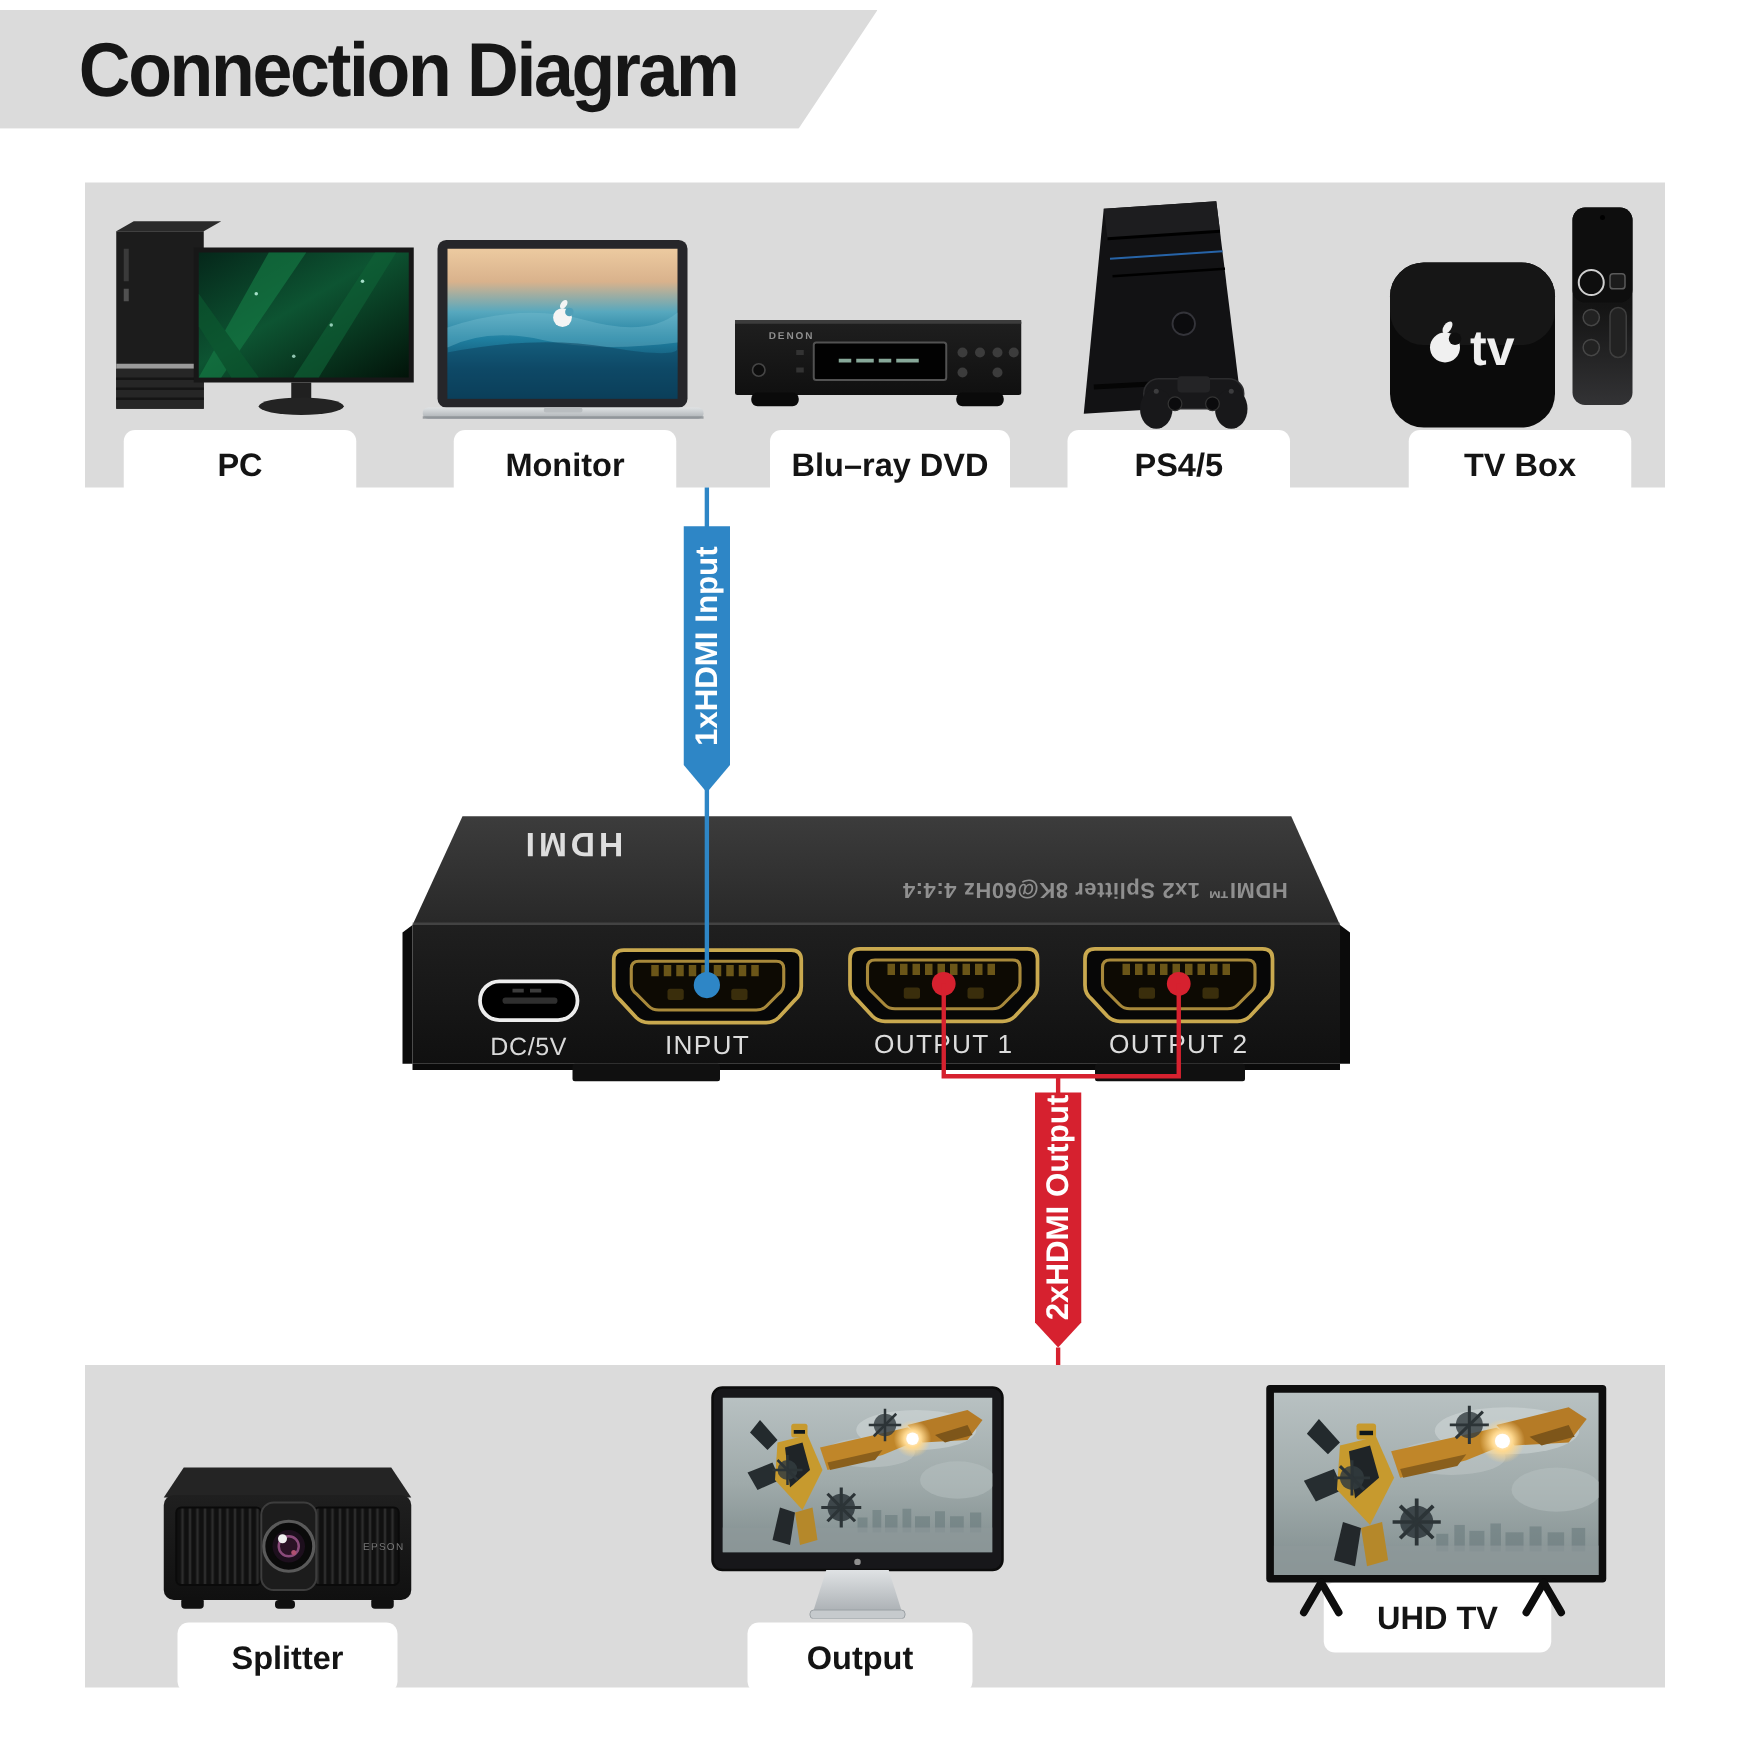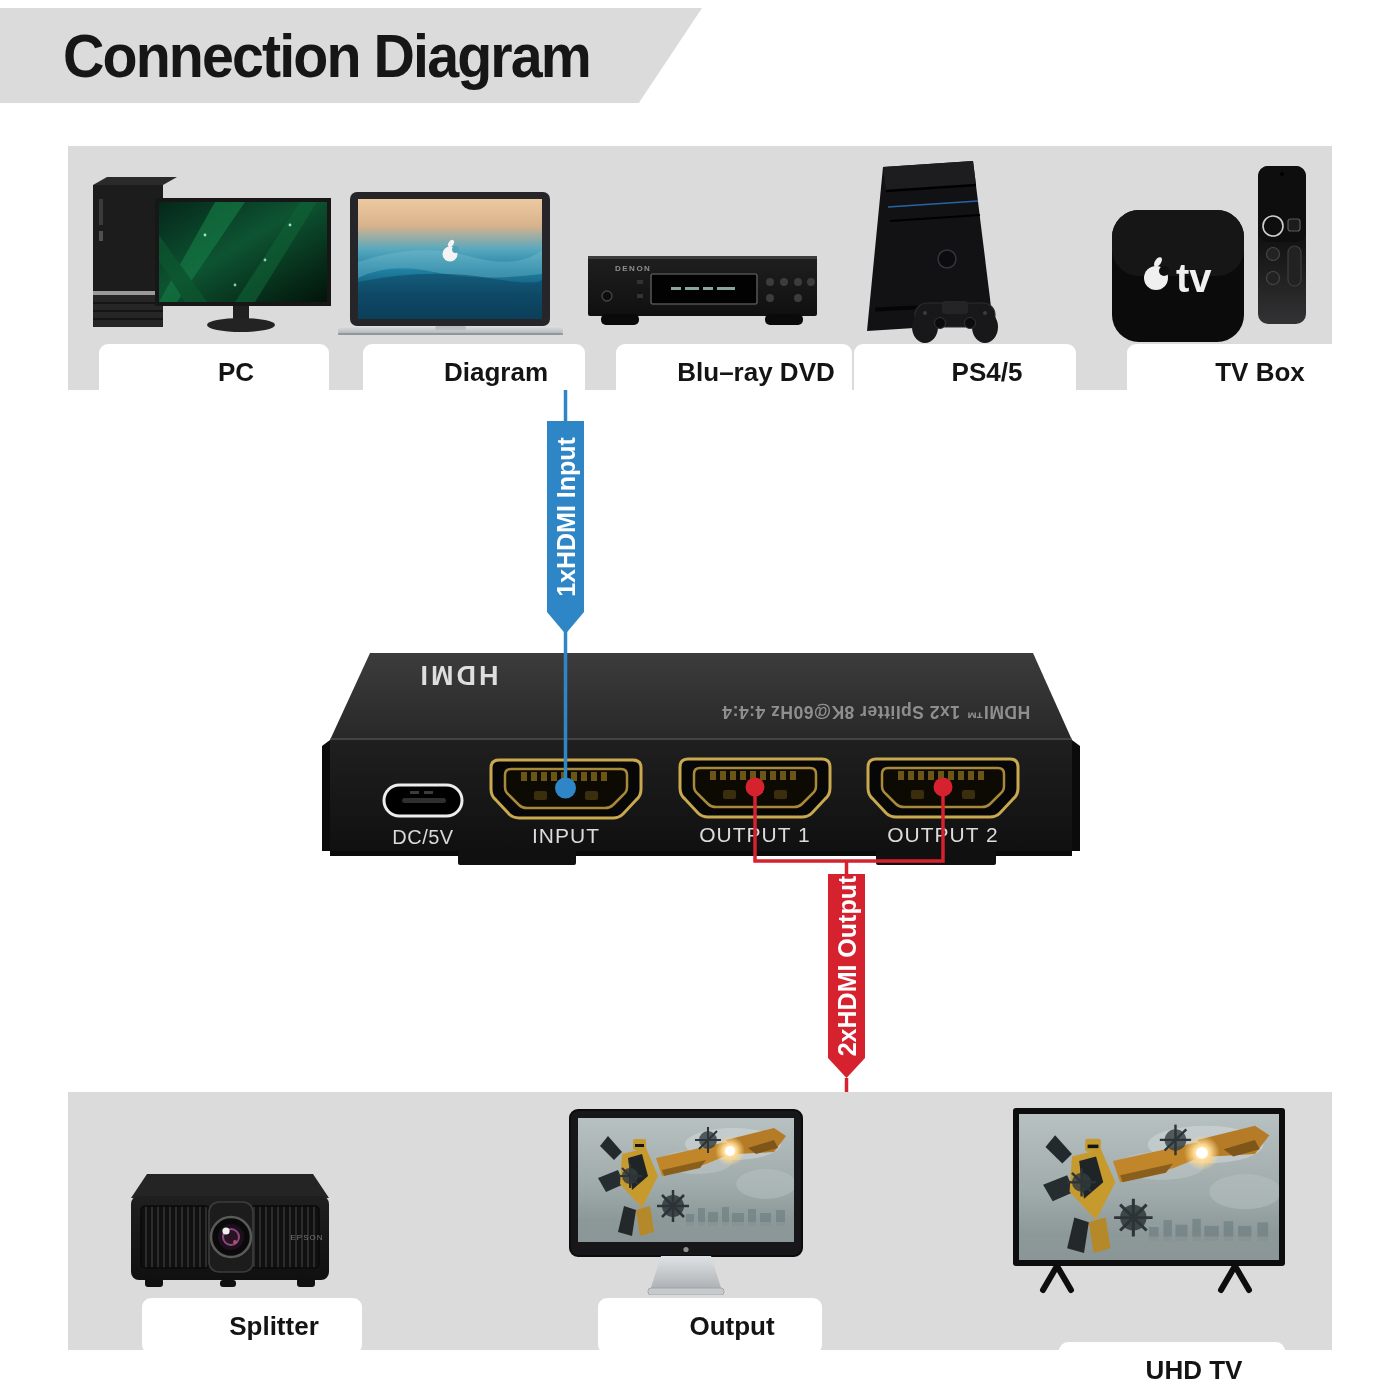--- a/index.html
+++ b/index.html
@@ -11,21 +11,21 @@
     clip-path:polygon(0 0,100% 0,91% 100%,0 100%);display:flex;align-items:center;}
   .title-text{margin-left:63px;font-size:61px;font-weight:700;color:#161616;
     letter-spacing:-2px;transform:scaleX(.94);transform-origin:left center;white-space:nowrap;}
   
   .band{left:68px;width:1264px;background:#dbdbdb;}
   .band.top{top:146px;height:244px;}
   .band.bottom{top:1092px;height:258px;}
   
   .chip{position:absolute;height:56px;background:#ffffff;border-radius:9px;
     display:flex;align-items:center;justify-content:center;
-    font-size:26px;font-weight:700;color:#141414;white-space:nowrap;padding-left:44px;}
+    font-size:26px;font-weight:700;color:#141414;white-space:nowrap;}
   
   .connector-layer{left:0;top:0;width:1400px;height:1400px;pointer-events:none;z-index:6;}
   svg{display:block;}
   .dev{z-index:2;}
   .splitter{z-index:3;}
 </style>
 </head>
 <body>
 
 <div class="canvas">
@@ -237,21 +237,21 @@
       <circle cx="163" cy="96" r="6.5" fill="#222" stroke="#464646" stroke-width="1.2"></circle>
       <circle cx="163" cy="120" r="6.5" fill="#222" stroke="#464646" stroke-width="1.2"></circle>
       <rect x="178" y="88" width="13" height="40" rx="6.5" fill="#222" stroke="#3e3e3e" stroke-width="1.2"></rect>
     </g>
   </svg>
 
   <div class="chip" style="left:99px;top:344px;width:186px">
       <span>PC</span>
     </div>
   <div class="chip" style="left:363px;top:344px;width:178px">
-      <span>Diagram</span>
+      <span>Monitor</span>
     </div>
   <div class="chip" style="left:616px;top:344px;width:192px">
       <span>Blu–ray DVD</span>
     </div>
   <div class="chip" style="left:854px;top:344px;width:178px">
       <span>PS4/5</span>
     </div>
   <div class="chip" style="left:1127px;top:344px;width:178px">
       <span>TV Box</span>
     </div>
@@ -371,21 +371,21 @@
         <line x1="230" y1="166" x2="244" y2="190"></line>
     </g>
   </svg>
 
   <div class="chip" style="left:142px;top:1298px;width:176px">
       <span>Splitter</span>
     </div>
   <div class="chip" style="left:598px;top:1298px;width:180px">
       <span>Output</span>
     </div>
-  <div class="chip" style="left:1059px;top:1342px;width:182px">
+  <div class="chip" style="left:1059px;top:1266px;width:182px">
       <span>UHD TV</span>
     </div>
 
   <svg class="abs connector-layer" viewBox="0 0 1400 1400">
 
     <g>
       <line x1="565.5" y1="390" x2="565.5" y2="786" stroke="#2E86C6" stroke-width="3.5"></line>
       <polygon points="547,421 584,421 584,612 565.5,634 547,612" fill="#2E86C6"></polygon>
       <text x="565.5" y="517" transform="rotate(-90 565.5 517)" text-anchor="middle" dominant-baseline="central" font-size="25" font-weight="700" fill="#ffffff">1xHDMI Input</text>
       <circle cx="565.5" cy="788" r="10.5" fill="#2E86C6"></circle>

